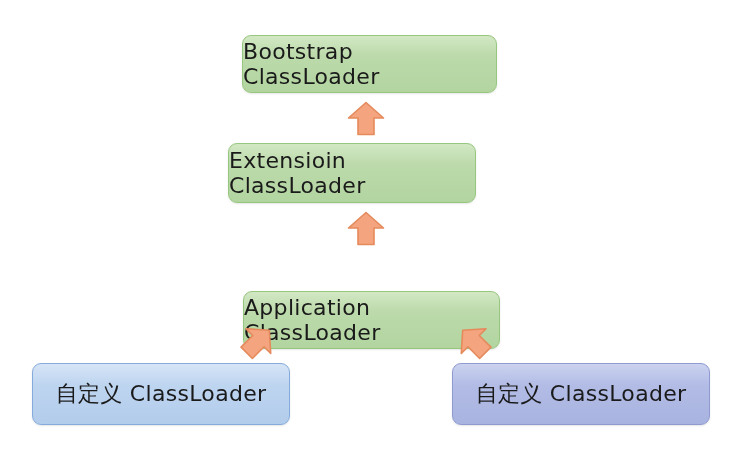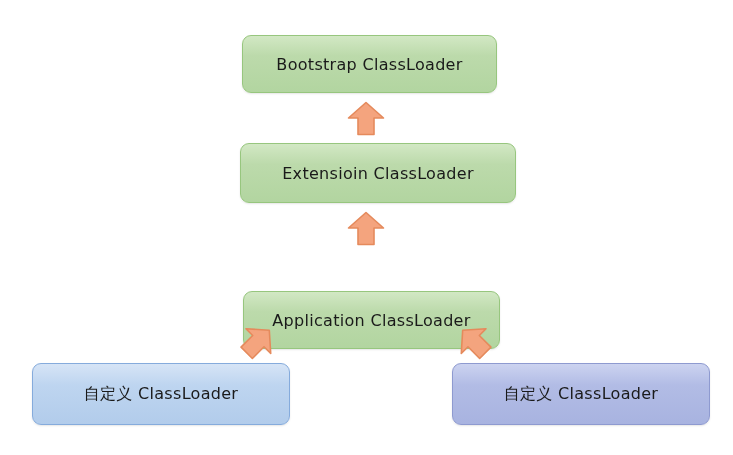--- a/index.html
+++ b/index.html
@@ -15,39 +15,39 @@
     background: #ffffff;
     overflow: hidden;
   }
   .node {
     position: absolute;
     box-sizing: border-box;
     border-radius: 9px;
     display: flex;
     align-items: center;
     justify-content: center;
-    font-size: 16px;
+    font-size: 22px;
     color: #1a1a1a;
     letter-spacing: 0.3px;
     box-shadow: 0 1px 2px rgba(0,0,0,0.10);
   }
   .node-green {
     background: linear-gradient(180deg, #d2e8c4 0%, #bcdaab 35%, #b2d5a0 100%);
     border: 1.5px solid #97c67e;
   }
   .node-blue {
     background: linear-gradient(180deg, #d6e4f6 0%, #bed5f0 35%, #b2cceb 100%);
     border: 1.5px solid #85abdc;
   }
   .node-purple {
     background: linear-gradient(180deg, #ccd3f0 0%, #b2bce5 35%, #a8b3e0 100%);
     border: 1.5px solid #8e9ad0;
   }
   .node-bootstrap   { left: 242px; top: 35px;  width: 255px; height: 58px; }
-  .node-extension   { left: 240px; top: 143px; width: 276px; height: 60px; }
+  .node-extension   { left: 228px; top: 143px; width: 248px; height: 60px; }
   .node-application { left: 243px; top: 255px; width: 257px; height: 58px; margin-top: 36px; }
   .node-custom-left  { left: 32px;  top: 363px; width: 258px; height: 62px; }
   .node-custom-right { left: 452px; top: 363px; width: 258px; height: 62px; }
 
   .arrow {
     position: absolute;
     width: 38px;
     height: 35px;
   }
   .arrow svg { width: 100%; height: 100%; display: block; }

